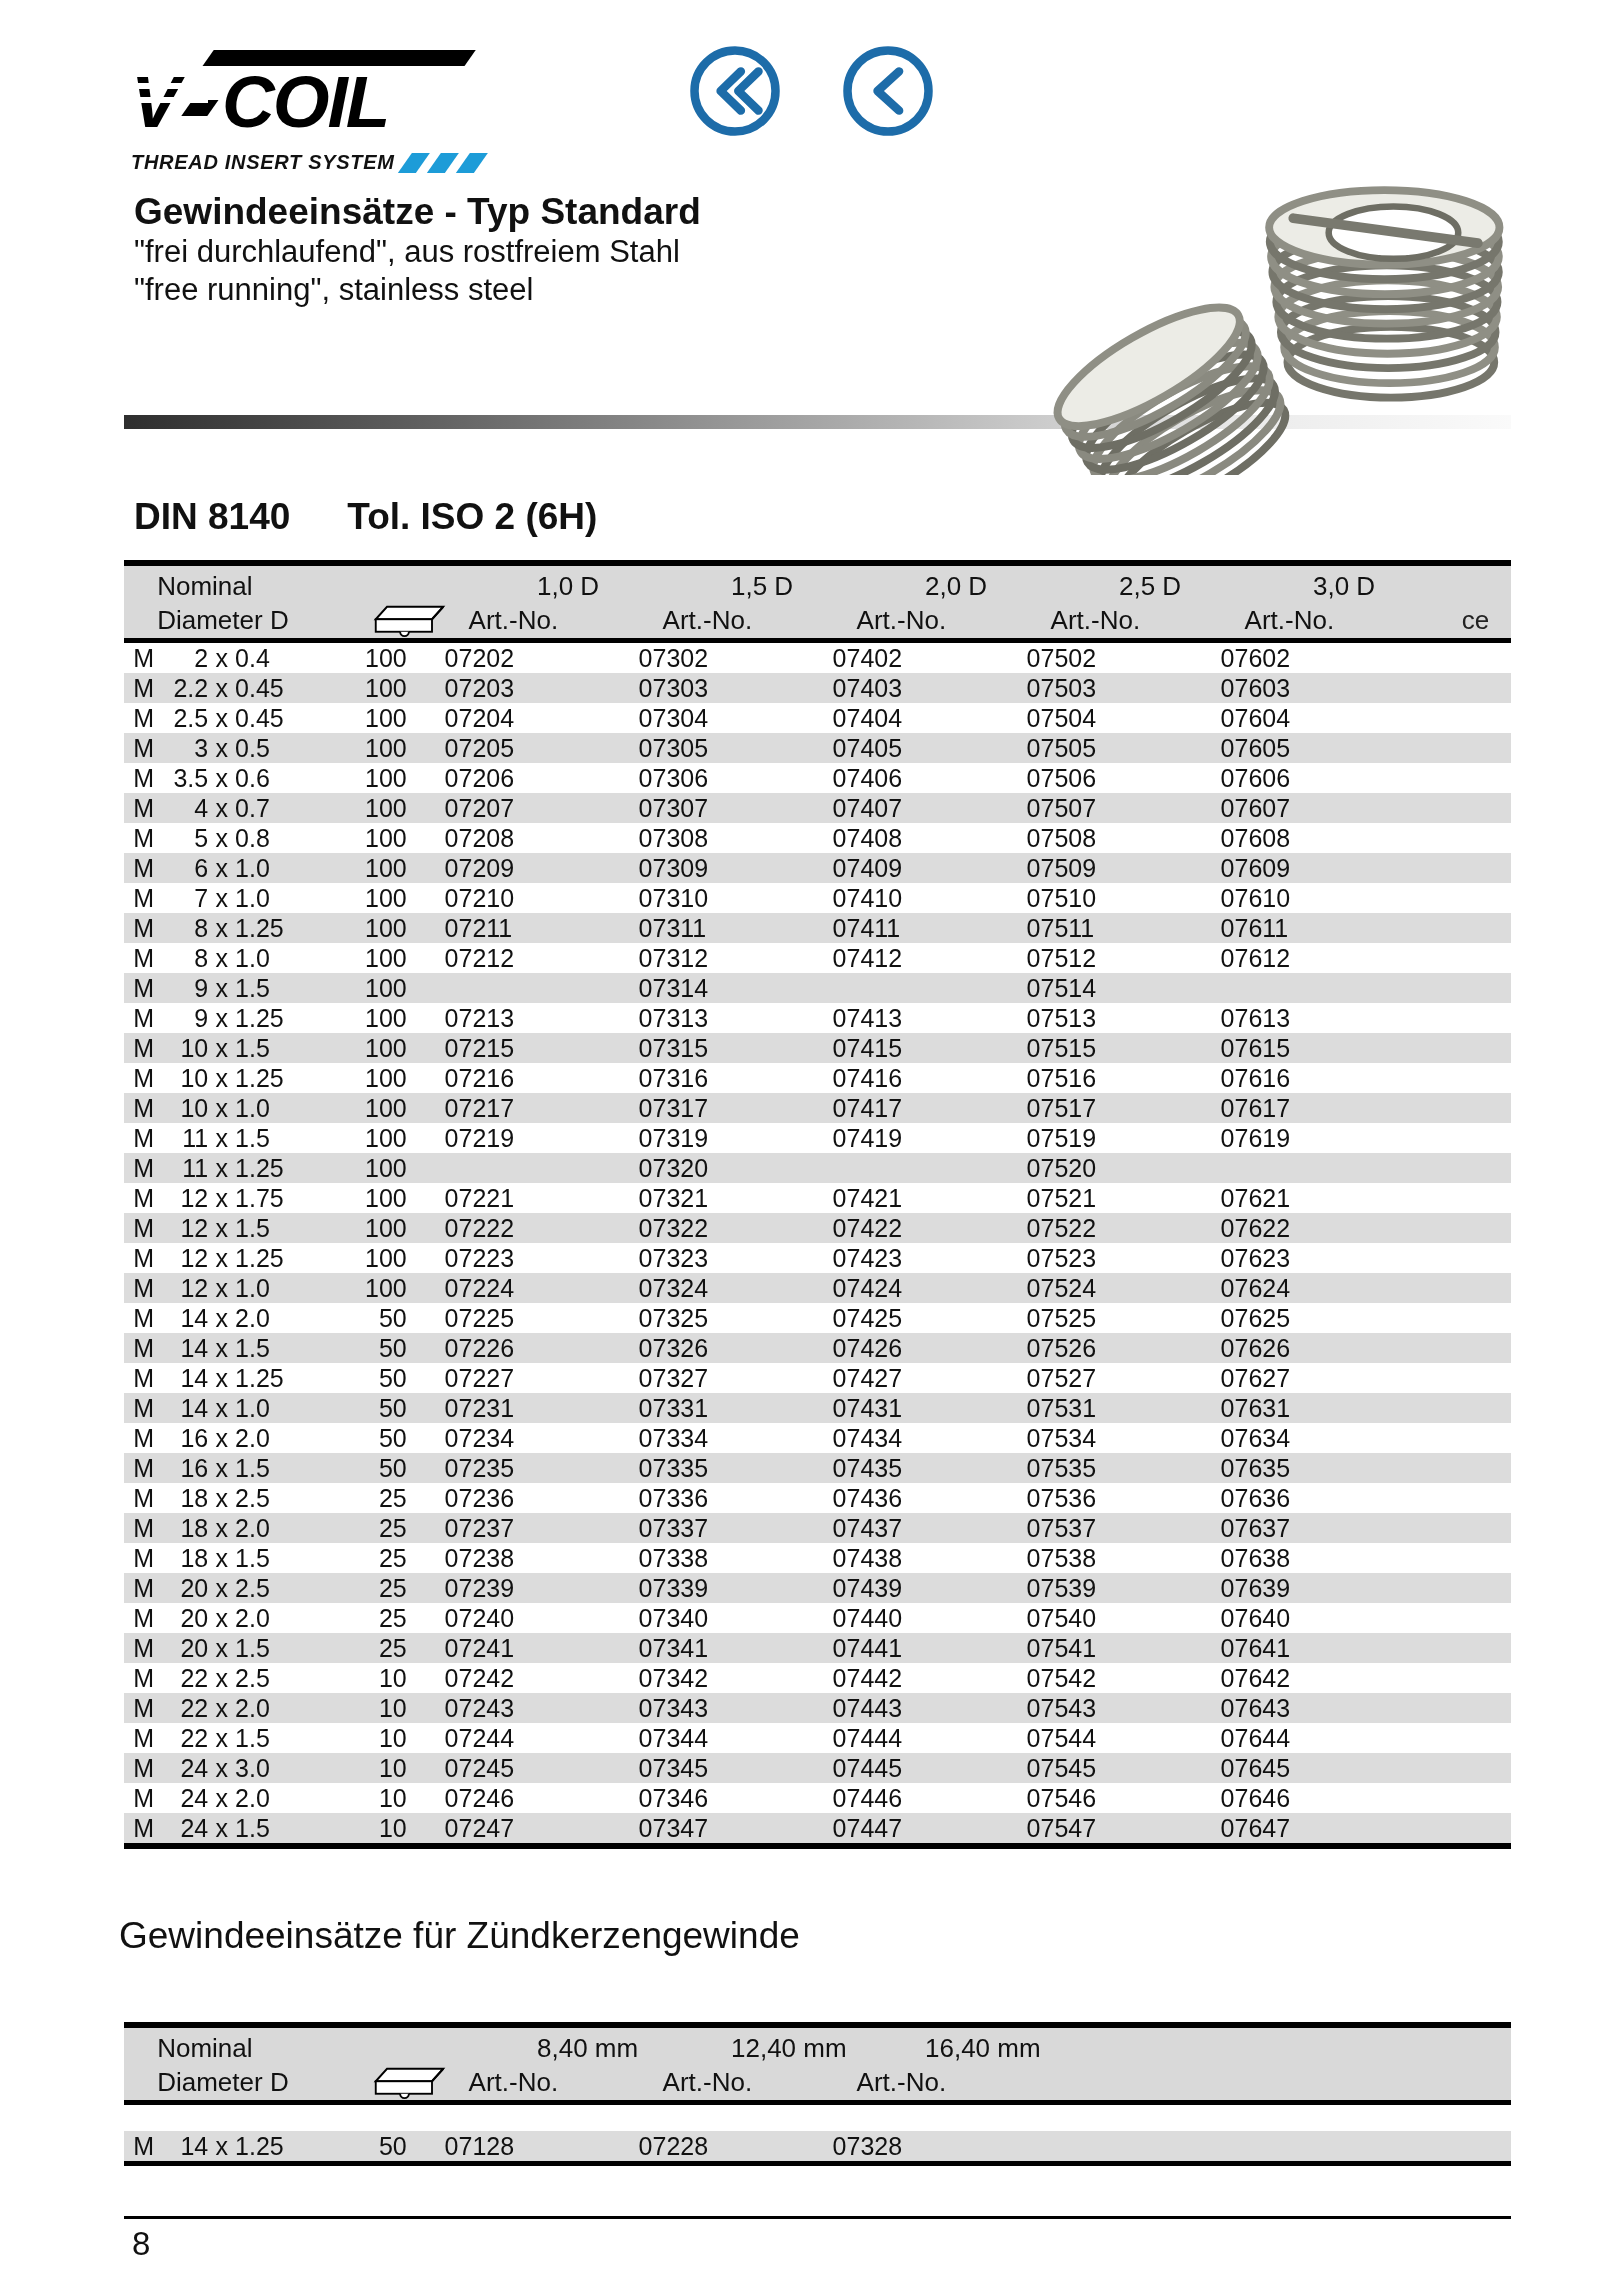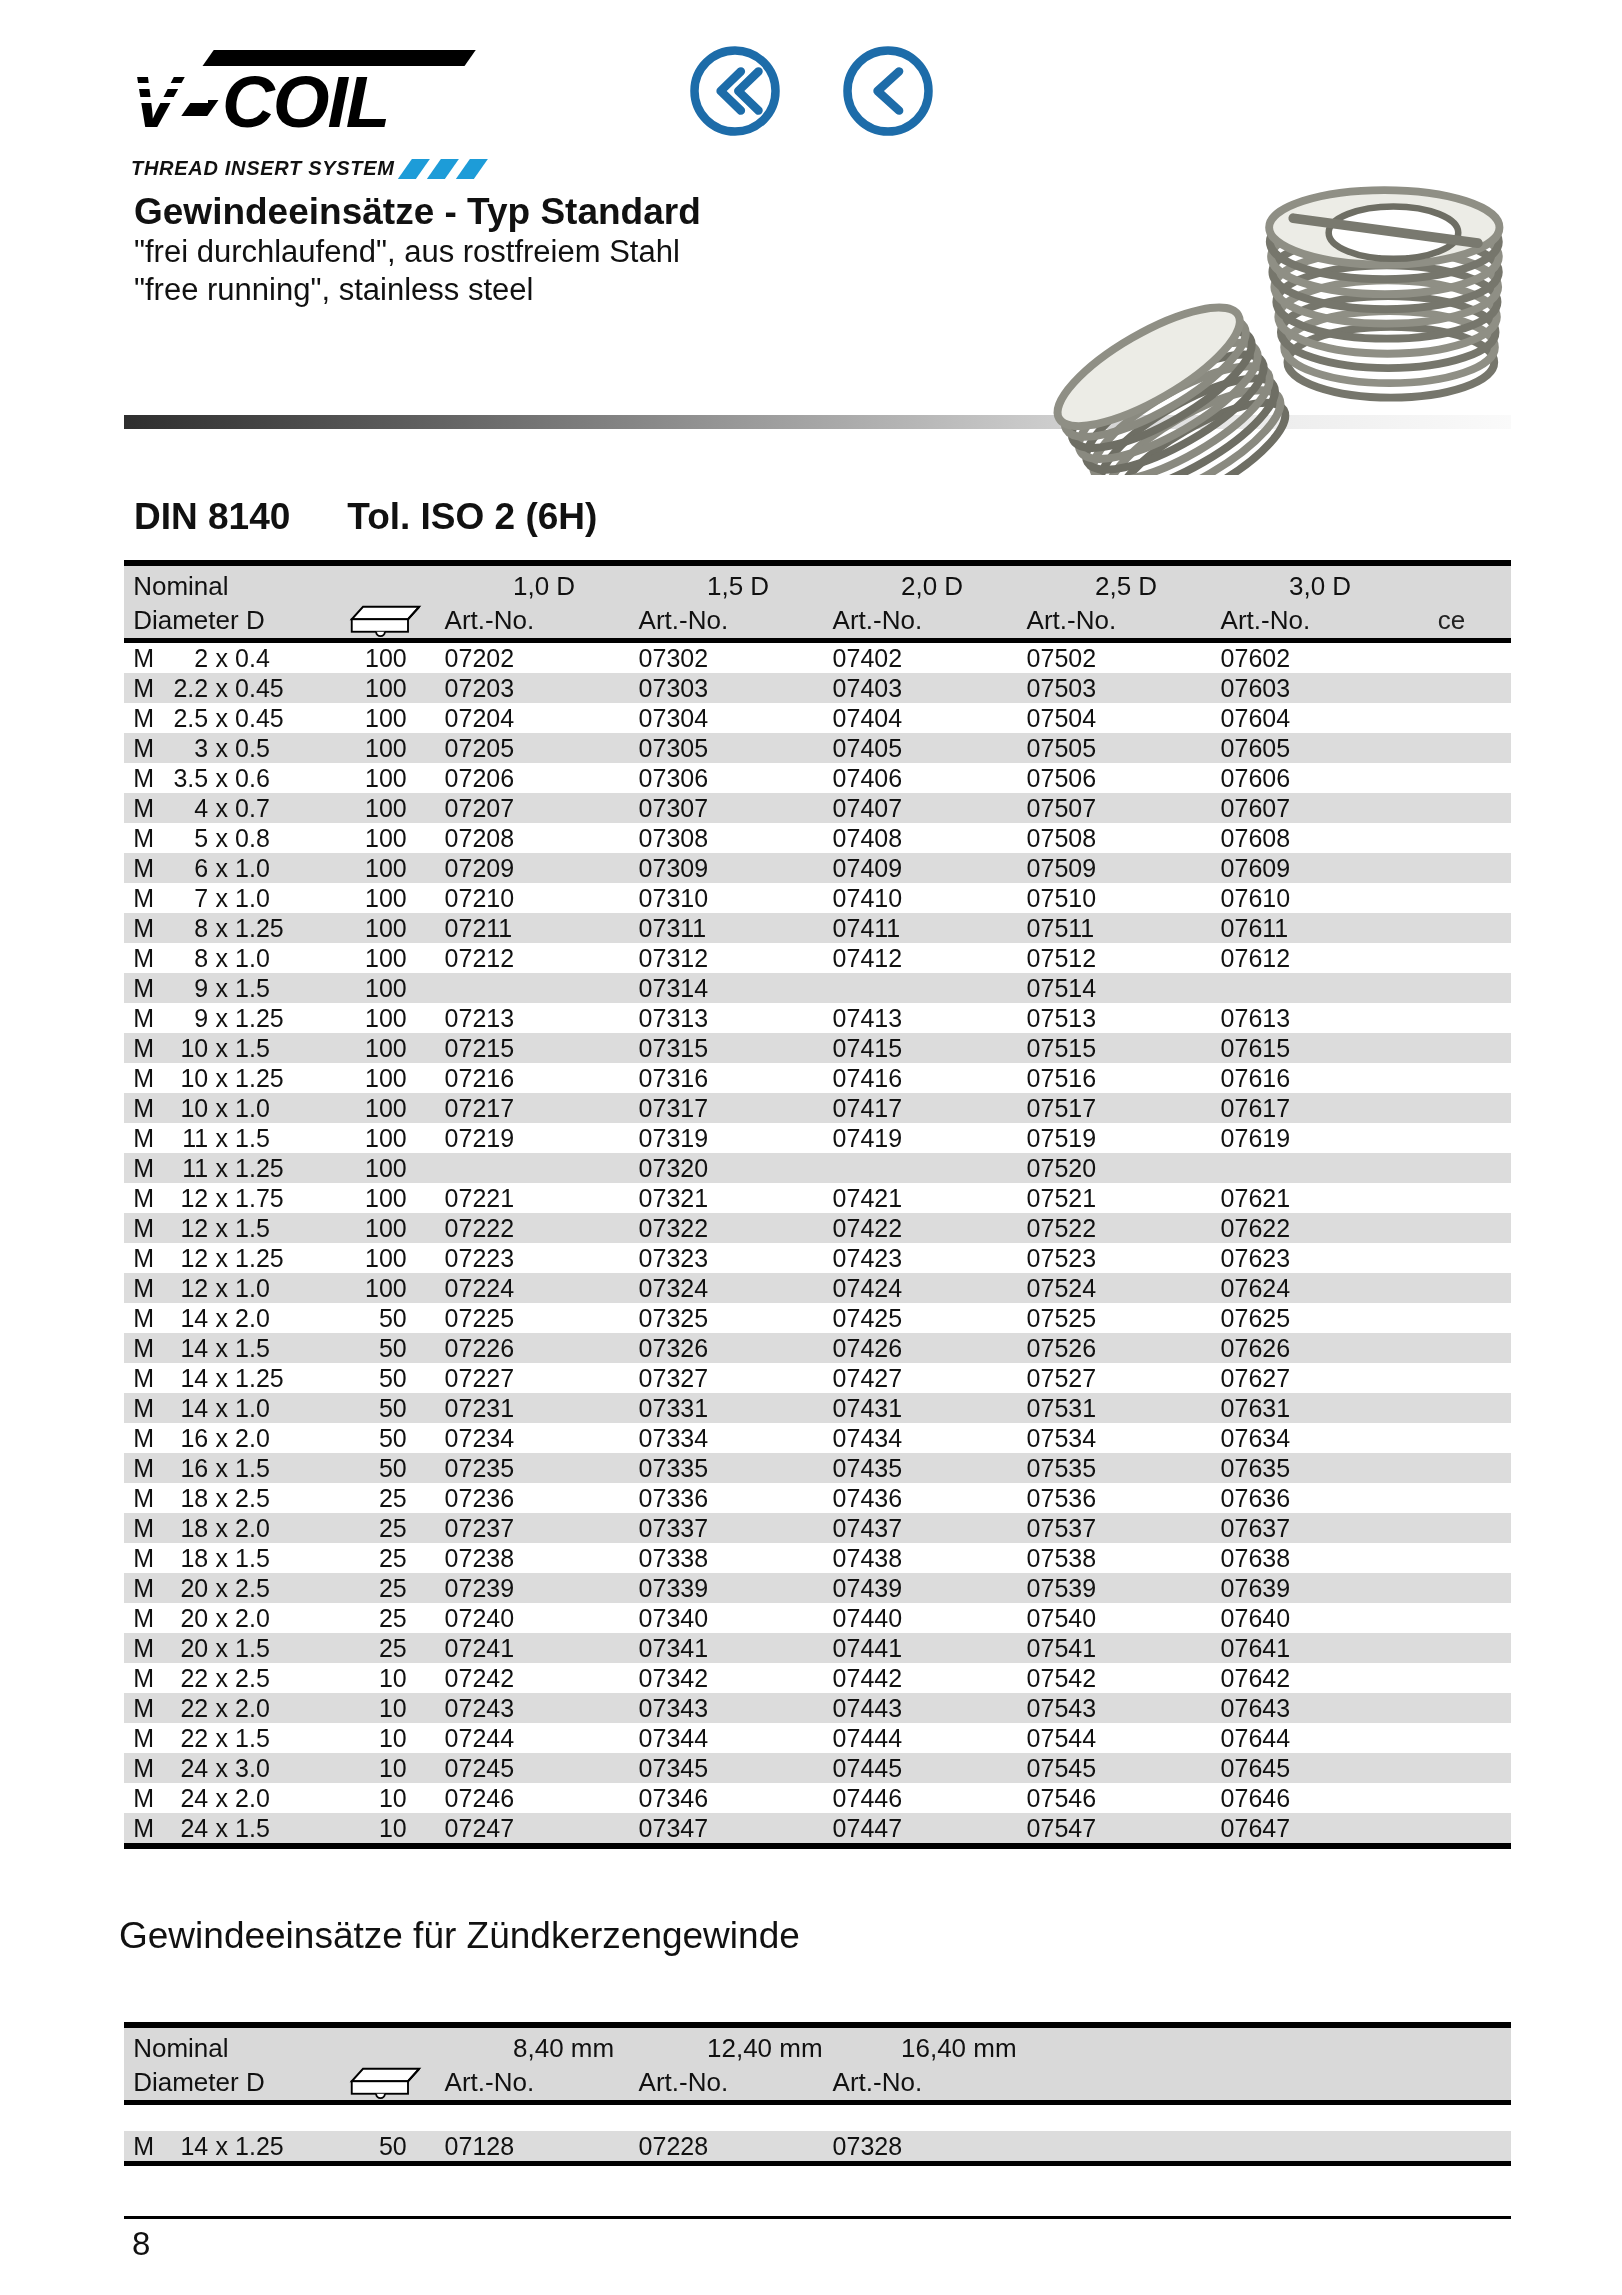--- a/index.html
+++ b/index.html
@@ -8,21 +8,21 @@
 
   
   .logo{position:absolute;left:131px;top:50px;width:366px;}
   .logo-bar{margin-left:77px;width:262px;height:16.4px;background:#000;transform:skewX(-35deg);}
   .logo-text{font-size:73px;font-weight:bold;font-style:italic;letter-spacing:-2px;
              line-height:71px;color:#000;white-space:nowrap;position:relative;}
   .logo-dash{display:inline-block;width:26px;height:15.7px;background:#000;transform:skewX(-35deg);
              margin:0 9.2px;vertical-align:middle;}
   .logo-stripe{position:absolute;left:0;width:77px;height:5.9px;background:#fff;}
   .stripe1{top:17px;} .stripe2{top:31px;}
-  .logo-sub{margin-top:20px;font-size:20px;font-weight:bold;font-style:italic;letter-spacing:0.7px;
+  .logo-sub{margin-top:14px;font-size:20px;font-weight:bold;font-style:italic;letter-spacing:0.7px;
             white-space:nowrap;display:flex;align-items:center;}
   .logo-sq{display:inline-block;width:18.3px;height:19.6px;transform:skewX(-35deg);margin-left:10.5px;}
 
   
   .nav{position:absolute;left:686px;top:42px;display:flex;gap:55px;}
   .nav button{width:98px;height:98px;padding:0;border:none;background:transparent;cursor:pointer;}
   .nav svg{display:block;}
 
   
   .intro{position:absolute;left:134px;top:185px;}
@@ -44,21 +44,21 @@
   
   .tbl{position:absolute;left:124px;width:1387px;}
   .tbl1{top:560px;} .tbl2{top:2022px;}
   .t-line{height:5.9px;background:#000;}
   .t-sep{height:4.6px;background:#000;}
   .t-botline{height:4.6px;background:#000;}
   .t-head{background:#d9d9d9;padding:3.9px 0 2.6px 0;}
   .hrow,.trow{display:grid;align-items:center;}
   .t1 .hrow,.t1 .trow{grid-template-columns:177px 124px 194px 194px 194px 194px 194px 118px;}
   .t2 .hrow,.t2 .trow{grid-template-columns:177px 124px 194px 194px 194px 1fr;}
-  .hrow{height:33px;line-height:33px;font-size:26px;}
+  .hrow{height:33px;line-height:33px;font-size:26px;margin-left:24px;}
   .trow{height:30px;line-height:30px;font-size:25px;}
   .trow.alt{background:#dcdcdc;}
   .c-left{padding-left:9.2px;}
   .c-group{padding-left:88px;white-space:nowrap;}
   .c-art{padding-left:19.6px;}
   .c-qty{text-align:right;padding-right:18.3px;}
   .c-ce{text-align:center;padding-right:5.2px;color:#222;}
   .c-icon{display:flex;justify-content:flex-end;align-items:center;padding-right:1.3px;}
   .c-size{display:flex;padding-left:9.2px;white-space:nowrap;}
   .c-size .m{width:34px;}

